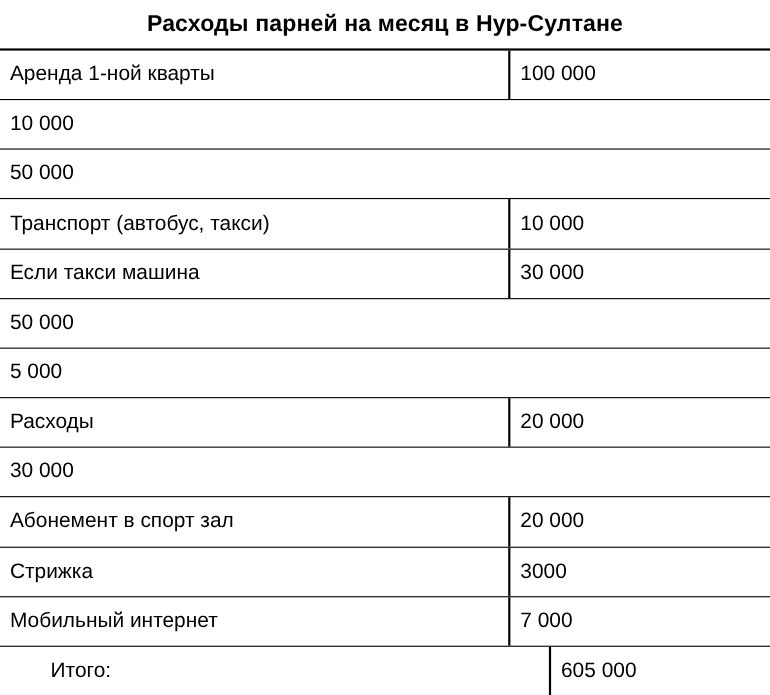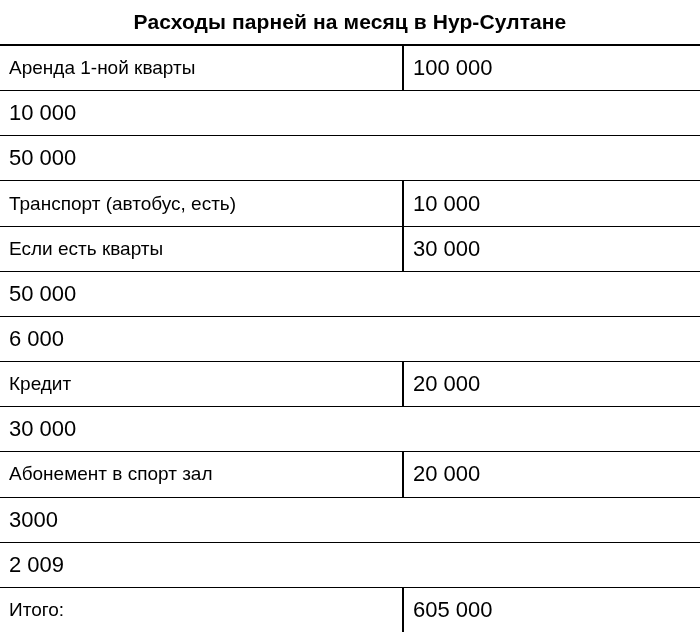--- a/index.html
+++ b/index.html
@@ -43,39 +43,40 @@
   }
   .row {
     flex: 1 1 0;
     display: flex;
     border-bottom: 1px solid #000000;
     box-sizing: border-box;
     min-height: 0;
   }
   .row.last {
     border-bottom: none;
+    padding-left: 37px;
   }
   .cell-label {
-    width: 404px;
+    width: 464px;
     box-sizing: border-box;
     border-right: 2px solid #000000;
     display: flex;
     align-items: center;
     padding-left: 9px;
     font-size: 19px;
     white-space: nowrap;
     overflow: hidden;
   }
   .cell-value {
     flex: 1;
     box-sizing: border-box;
     display: flex;
     align-items: center;
     padding-left: 9px;
-    font-size: 22px;
+    font-size: 19px;
     white-space: nowrap;
     overflow: hidden;
   }
 </style>
 </head>
 <body>
 
 <div class="sheet">
 
   <div class="title-row">
@@ -91,57 +92,59 @@
 
     <div class="row">
       <div class="cell-value">10 000</div>
     </div>
 
     <div class="row">
       <div class="cell-value">50 000</div>
     </div>
 
     <div class="row">
-      <div class="cell-label">Транспорт (автобус, есть)</div>
+      <div class="cell-label">Транспорт (автобус, такси)</div>
       <div class="cell-value">10 000</div>
     </div>
 
     <div class="row">
-      <div class="cell-label">Если есть кварты</div>
+      <div class="cell-label">Если такси машина</div>
       <div class="cell-value">30 000</div>
     </div>
 
     <div class="row">
       <div class="cell-value">50 000</div>
     </div>
 
     <div class="row">
-      <div class="cell-value">6 000</div>
+      <div class="cell-value">5 000</div>
     </div>
 
     <div class="row">
-      <div class="cell-label">Кредит</div>
+      <div class="cell-label">Расходы</div>
       <div class="cell-value">20 000</div>
     </div>
 
     <div class="row">
       <div class="cell-value">30 000</div>
     </div>
 
     <div class="row">
       <div class="cell-label">Абонемент в спорт зал</div>
       <div class="cell-value">20 000</div>
     </div>
 
     <div class="row">
+      <div class="cell-label">Стрижка</div>
       <div class="cell-value">3000</div>
     </div>
 
     <div class="row">
-      <div class="cell-value">2 009</div>
+      <div class="cell-label">Мобильный интернет</div>
+      <div class="cell-value">7 000</div>
     </div>
 
 
     <div class="row last">
       <div class="cell-label">Итого:</div>
       <div class="cell-value">605 000</div>
     </div>
 
   </div>
 </div>

